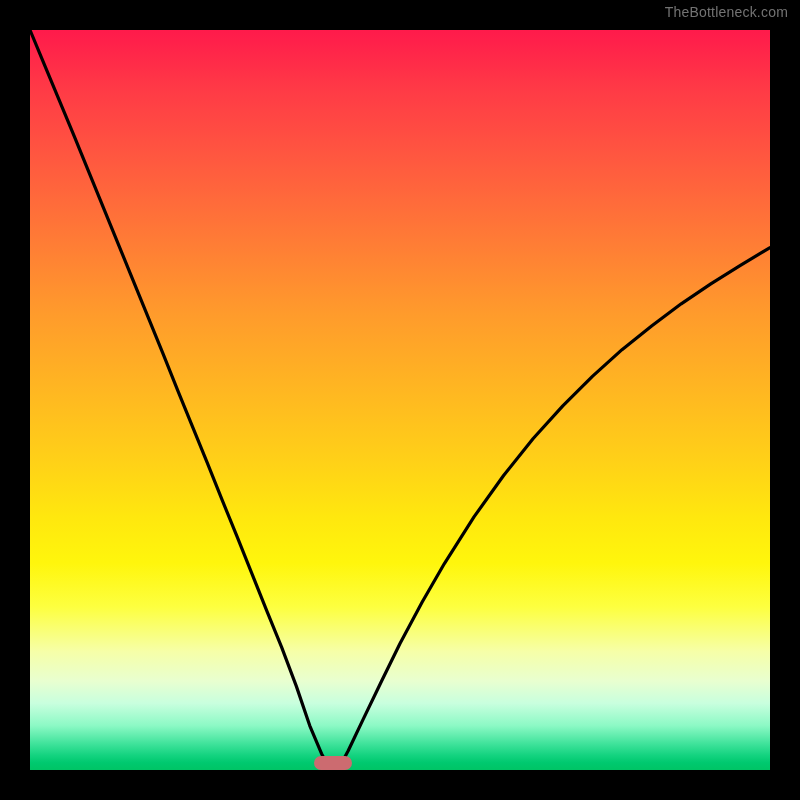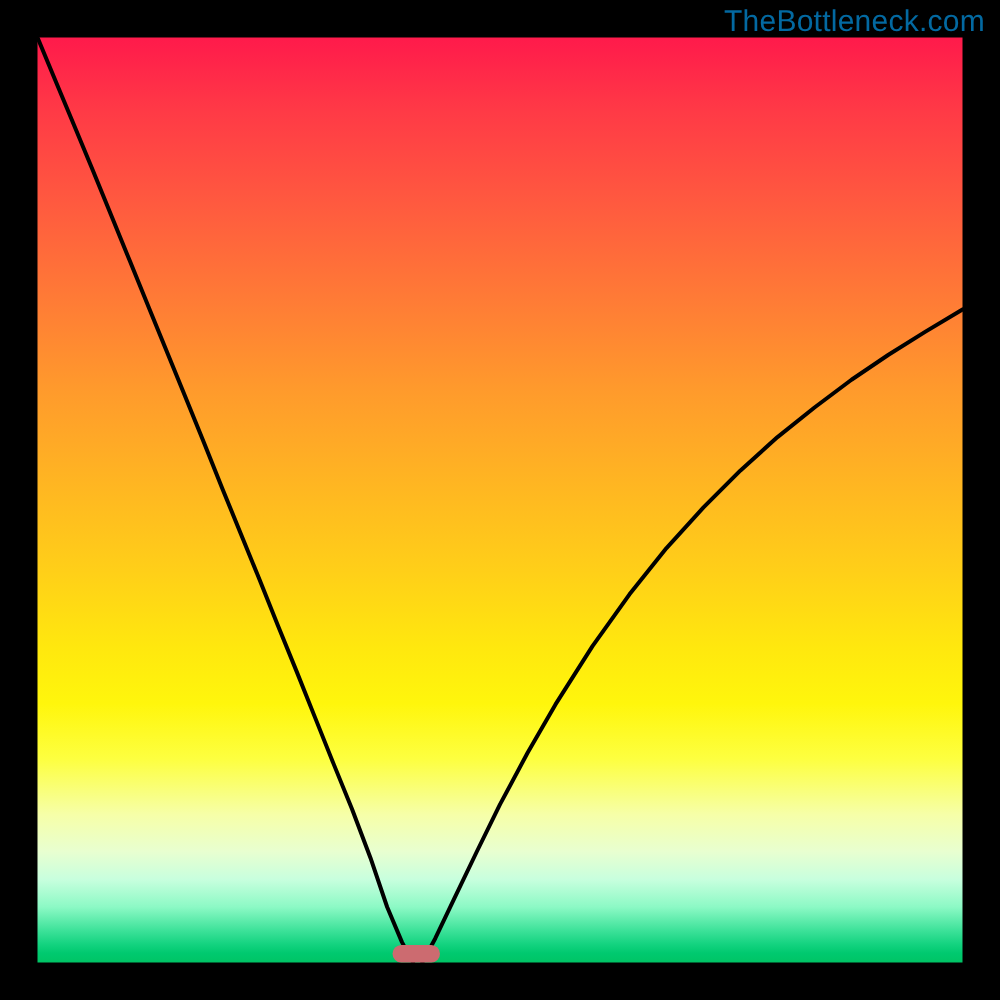--- a/index.html
+++ b/index.html
@@ -14,23 +14,23 @@
   .frame {
     position: relative;
     width: 800px;
     height: 800px;
     background: #000;
   }
   .watermark {
     position: absolute;
     top: 4px;
     right: 12px;
-    font-size: 24px;
+    font-size: 14px;
     font-weight: 500;
-    color: #0369a1;
+    color: #737373;
     letter-spacing: 0.2px;
     z-index: 10;
     user-select: none;
   }
   .plot {
     position: absolute;
     left: 30px;
     top: 30px;
     width: 740px;
     height: 740px;

